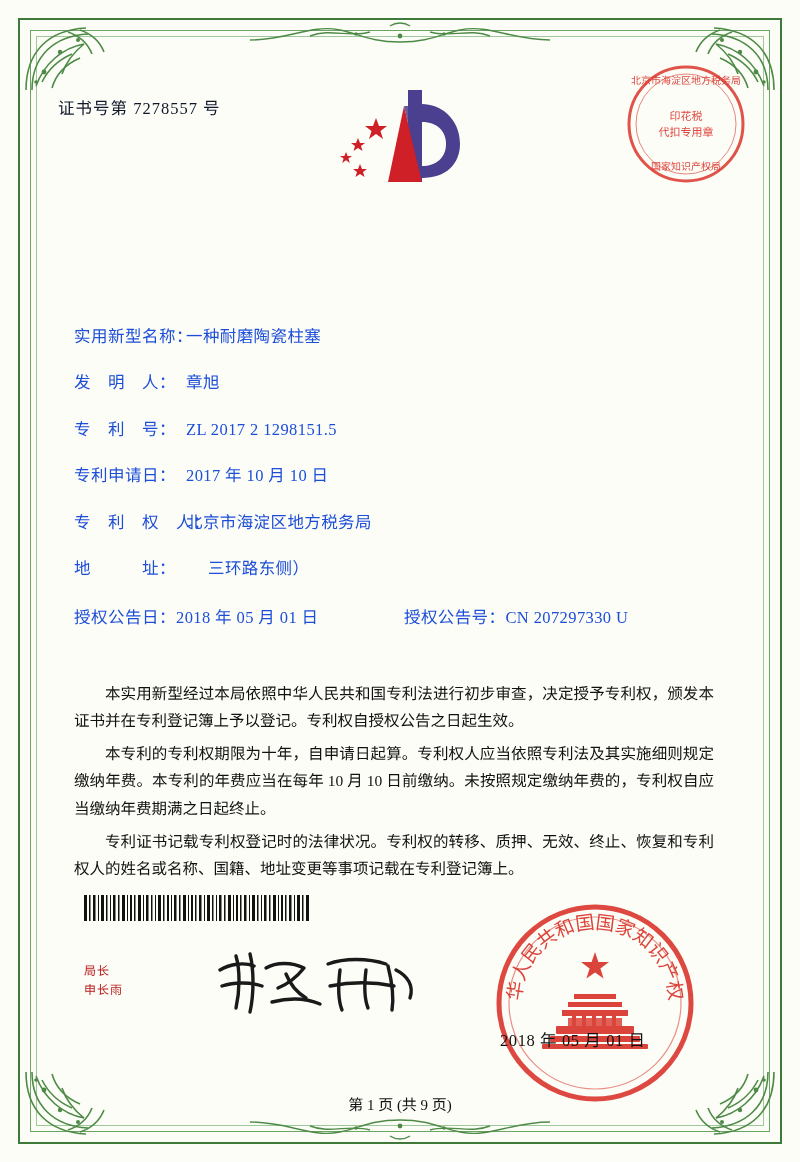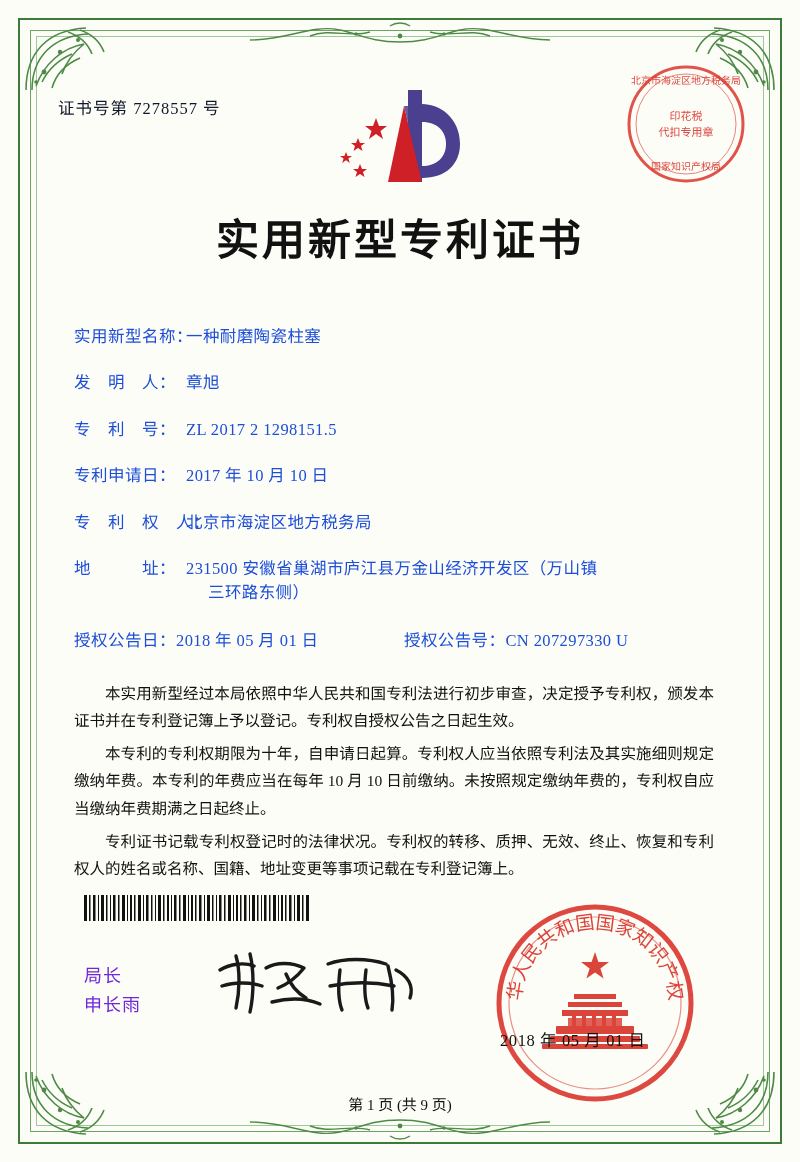--- a/index.html
+++ b/index.html
@@ -150,23 +150,23 @@
     position: absolute;
     left: 84px; top: 895px;
     width: 225px; height: 26px;
   }
   .barcode svg { display:block; width:100%; height:100%; }
 
   
   .sig-labels {
     position: absolute;
     left: 84px; top: 962px;
-    font-size: 18px;
+    font-size: 12px;
     line-height: 1.6;
-    color: #6d28d9;
+    color: #b91c1c;
     letter-spacing: 1px;
   }
   .signature {
     position: absolute;
     left: 210px; top: 940px;
     width: 220px; height: 80px;
   }
   .signature svg { display:block; width:100%; height:100%; }
 
   .stamp-bottom {
@@ -331,21 +331,20 @@
       <circle cx="62" cy="62" r="50" fill="none" stroke="#d9352c" stroke-width="1" opacity="0.6"></circle>
       <g fill="#d9352c" opacity="0.9" font-family="Liberation Serif, serif" font-size="10">
         <text x="62" y="22" text-anchor="middle">北京市海淀区地方税务局</text>
         <text x="62" y="58" text-anchor="middle" font-size="11">印花税</text>
         <text x="62" y="74" text-anchor="middle" font-size="11">代扣专用章</text>
         <text x="62" y="108" text-anchor="middle">国家知识产权局</text>
       </g>
     </svg>
   </div>
 
-  <div class="title">实用新型专利证书</div>
 
   <div class="fields">
     <div class="field-row">
       <div class="field-label">实用新型名称：</div>
       <div class="field-value">一种耐磨陶瓷柱塞</div>
     </div>
     <div class="field-row">
       <div class="field-label">发　明　人：</div>
       <div class="field-value">章旭</div>
     </div>
@@ -357,21 +356,20 @@
       <div class="field-label">专利申请日：</div>
       <div class="field-value">2017 年 10 月 10 日</div>
     </div>
     <div class="field-row">
       <div class="field-label">专　利　权　人：</div>
       <div class="field-value">北京市海淀区地方税务局</div>
     </div>
     <div class="field-row">
       <div class="field-label">地　　　址：</div>
       <div class="field-value">
-        <span>231500 安徽省巢湖市庐江县万金山经济开发区（万山镇</span>
         <span class="line2">三环路东侧）</span>
       </div>
     </div>
 
     <div class="pub-row">
       <div class="pub-left">
         <span class="field-label">授权公告日：</span><span>2018 年 05 月 01 日</span>
       </div>
       <div class="pub-right">
         <span>授权公告号：</span><span>CN 207297330 U</span>

